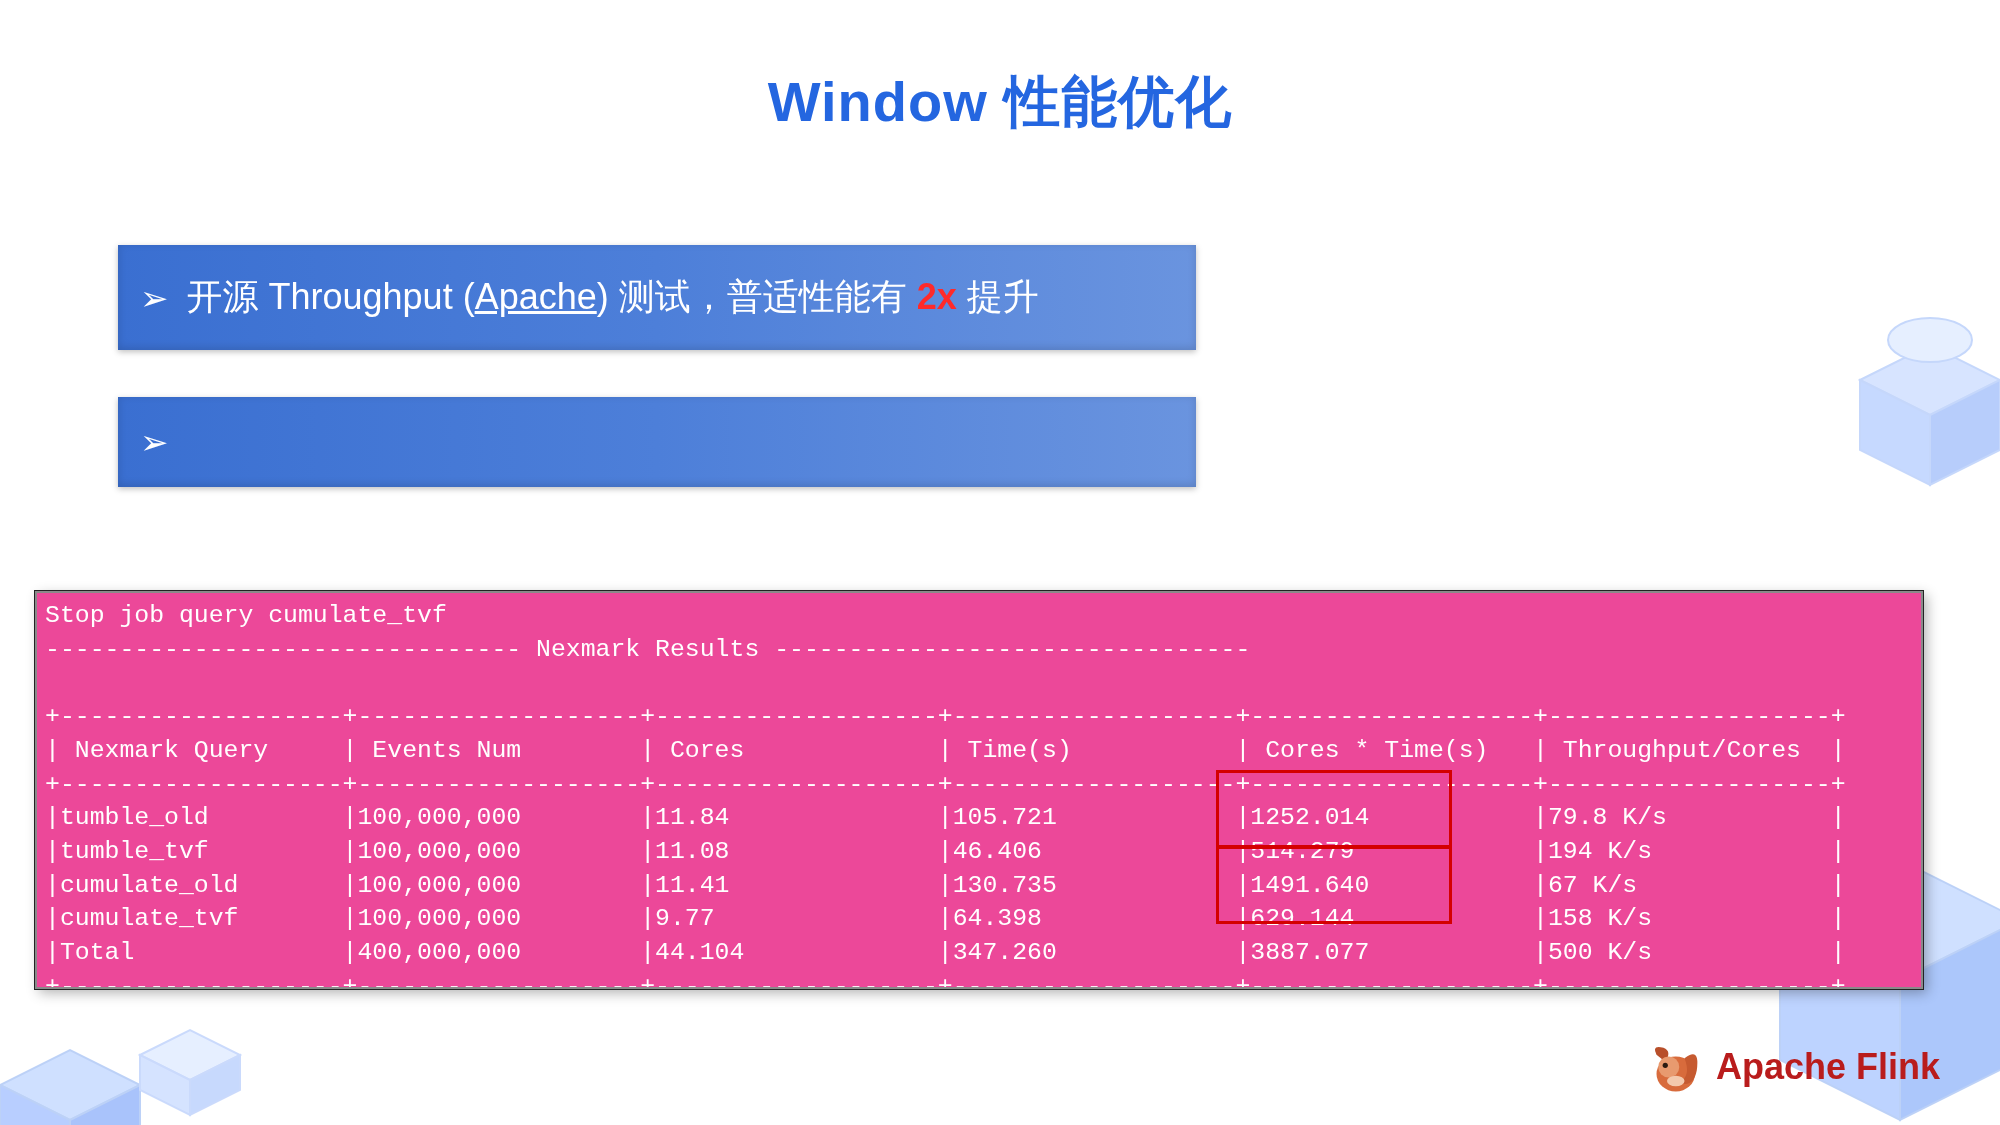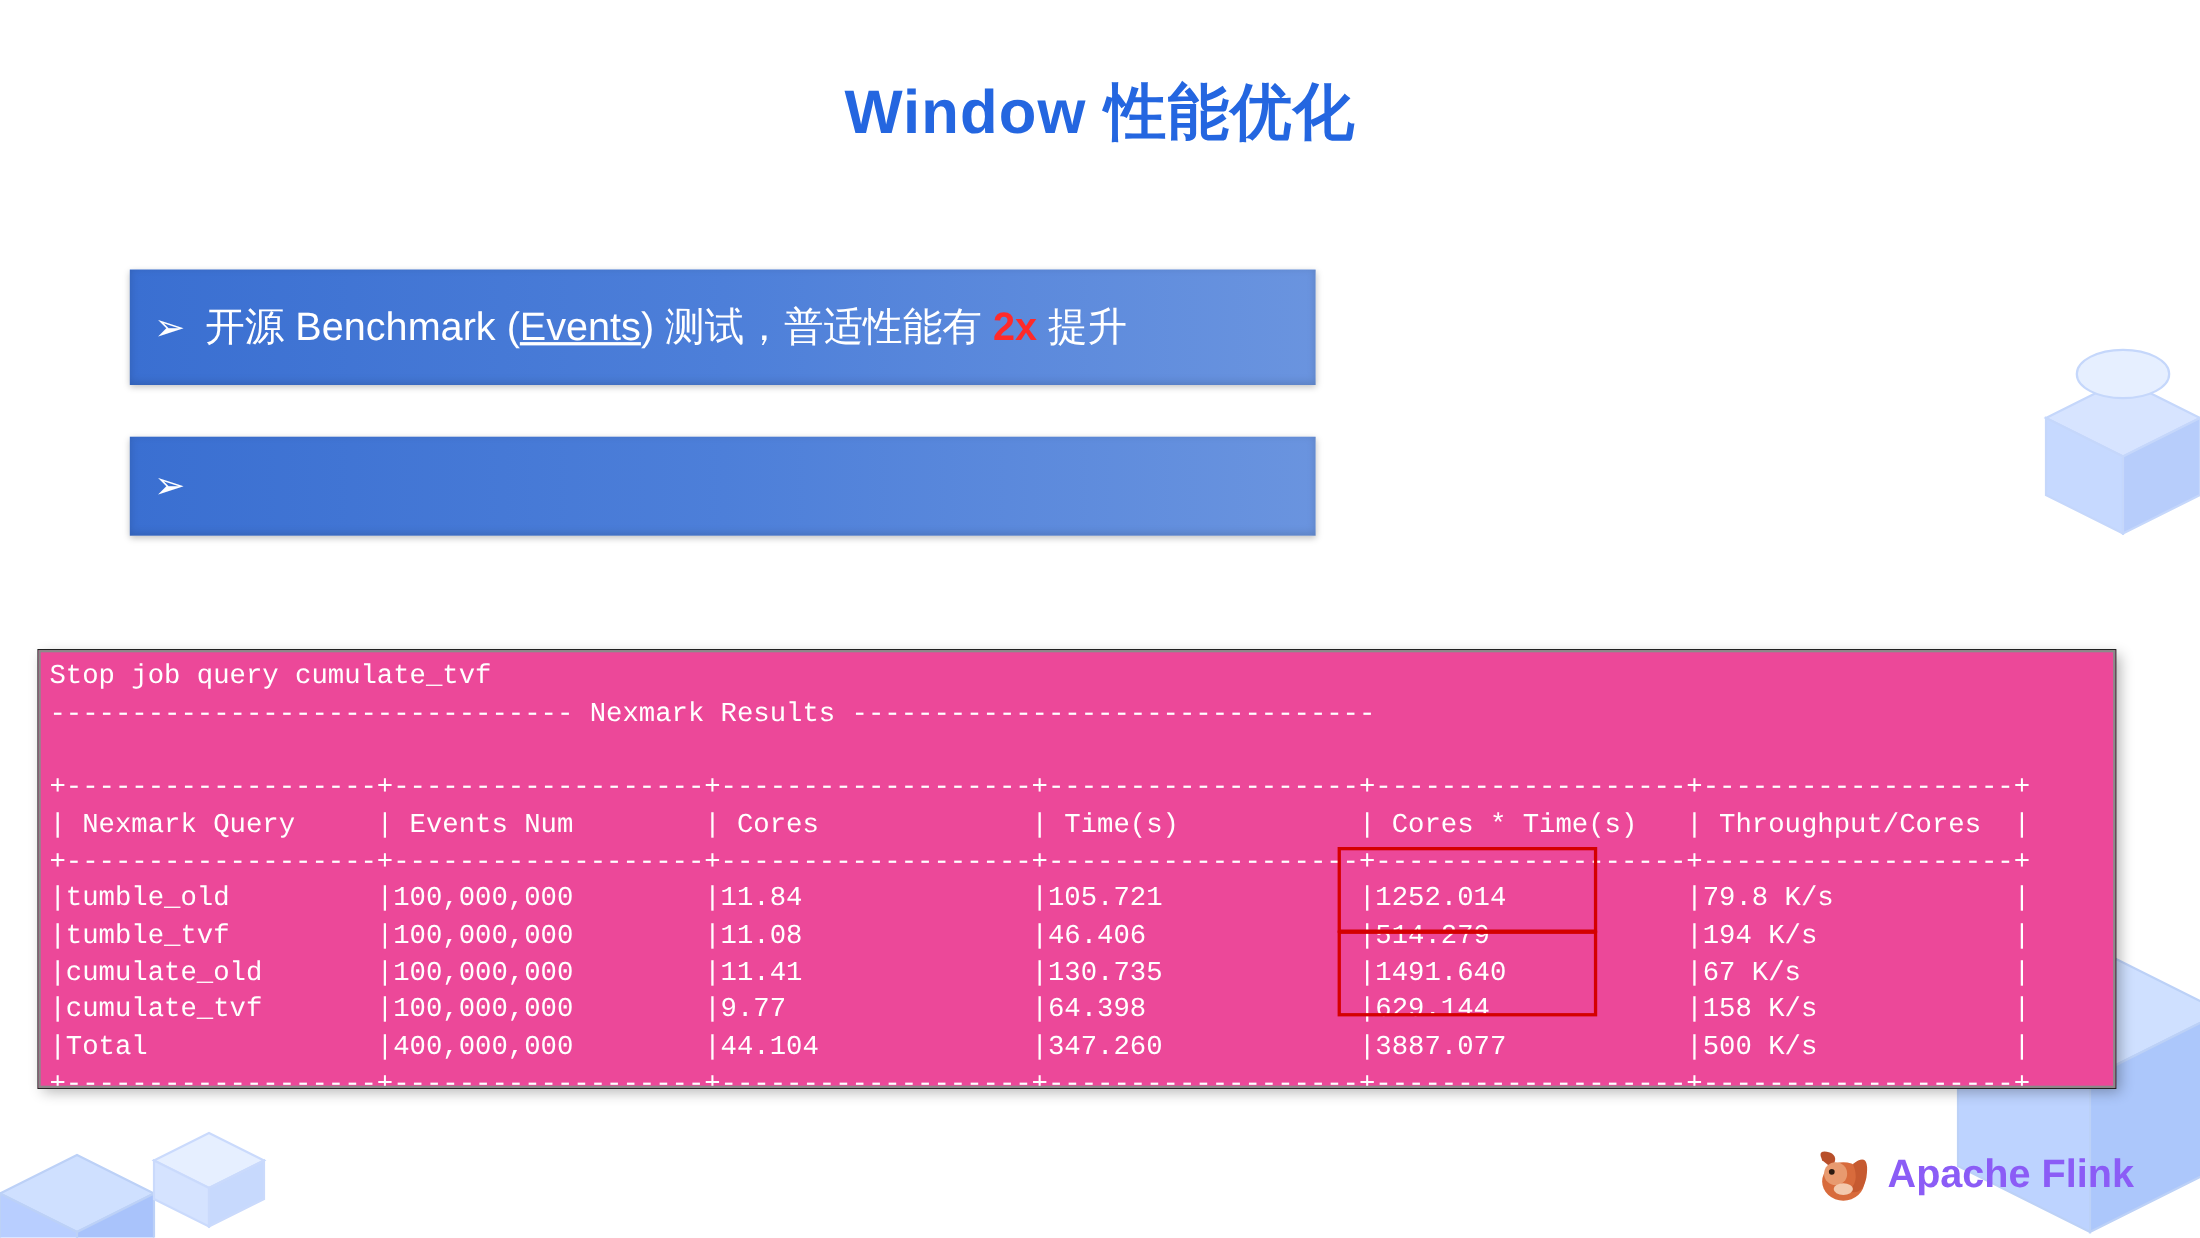--- a/index.html
+++ b/index.html
@@ -95,21 +95,21 @@
     align-items: center;
     gap: 14px;
   }
   .footer-logo .squirrel {
     width: 56px;
     height: 56px;
   }
   .footer-logo .brand {
     font-size: 36px;
     font-weight: 800;
-    color: #8b5cf6;
+    color: #b91c1c;
     font-family: -apple-system, BlinkMacSystemFont, "Segoe UI", sans-serif;
   }
 </style>
 </head>
 <body>
 
 <svg class="deco-left" width="320" height="260" viewBox="0 0 320 260">
   <g fill="#cfe0ff" stroke="#bcd1f7" stroke-width="2">
     <polygon points="60,180 130,145 200,180 130,215"></polygon>
     <polygon points="60,180 60,230 130,265 130,215" fill="#b8ceff"></polygon>
@@ -134,21 +134,21 @@
     <polygon points="80,120 80,260 200,320 200,180" fill="#bdd3ff"></polygon>
     <polygon points="320,120 320,260 200,320 200,180" fill="#acc7fb"></polygon>
   </g>
 </svg>
 
 <div class="title">Window 性能优化</div>
 
 <div class="bullet bullet-1">
   <span class="arrow">➢</span>
   <span>
-    <span>开源 Benchmark (</span><span class="underline">Events</span><span>) 测试，普适性能有 </span><span class="red">2x</span><span> 提升</span>
+    <span>开源 Throughput (</span><span class="underline">Apache</span><span>) 测试，普适性能有 </span><span class="red">2x</span><span> 提升</span>
   </span>
 </div>
 
 <div class="bullet bullet-2">
   <span class="arrow">➢</span>
 </div>
 
 <div class="terminal" id="terminal">Stop job query cumulate_tvf
 -------------------------------- Nexmark Results --------------------------------
 

